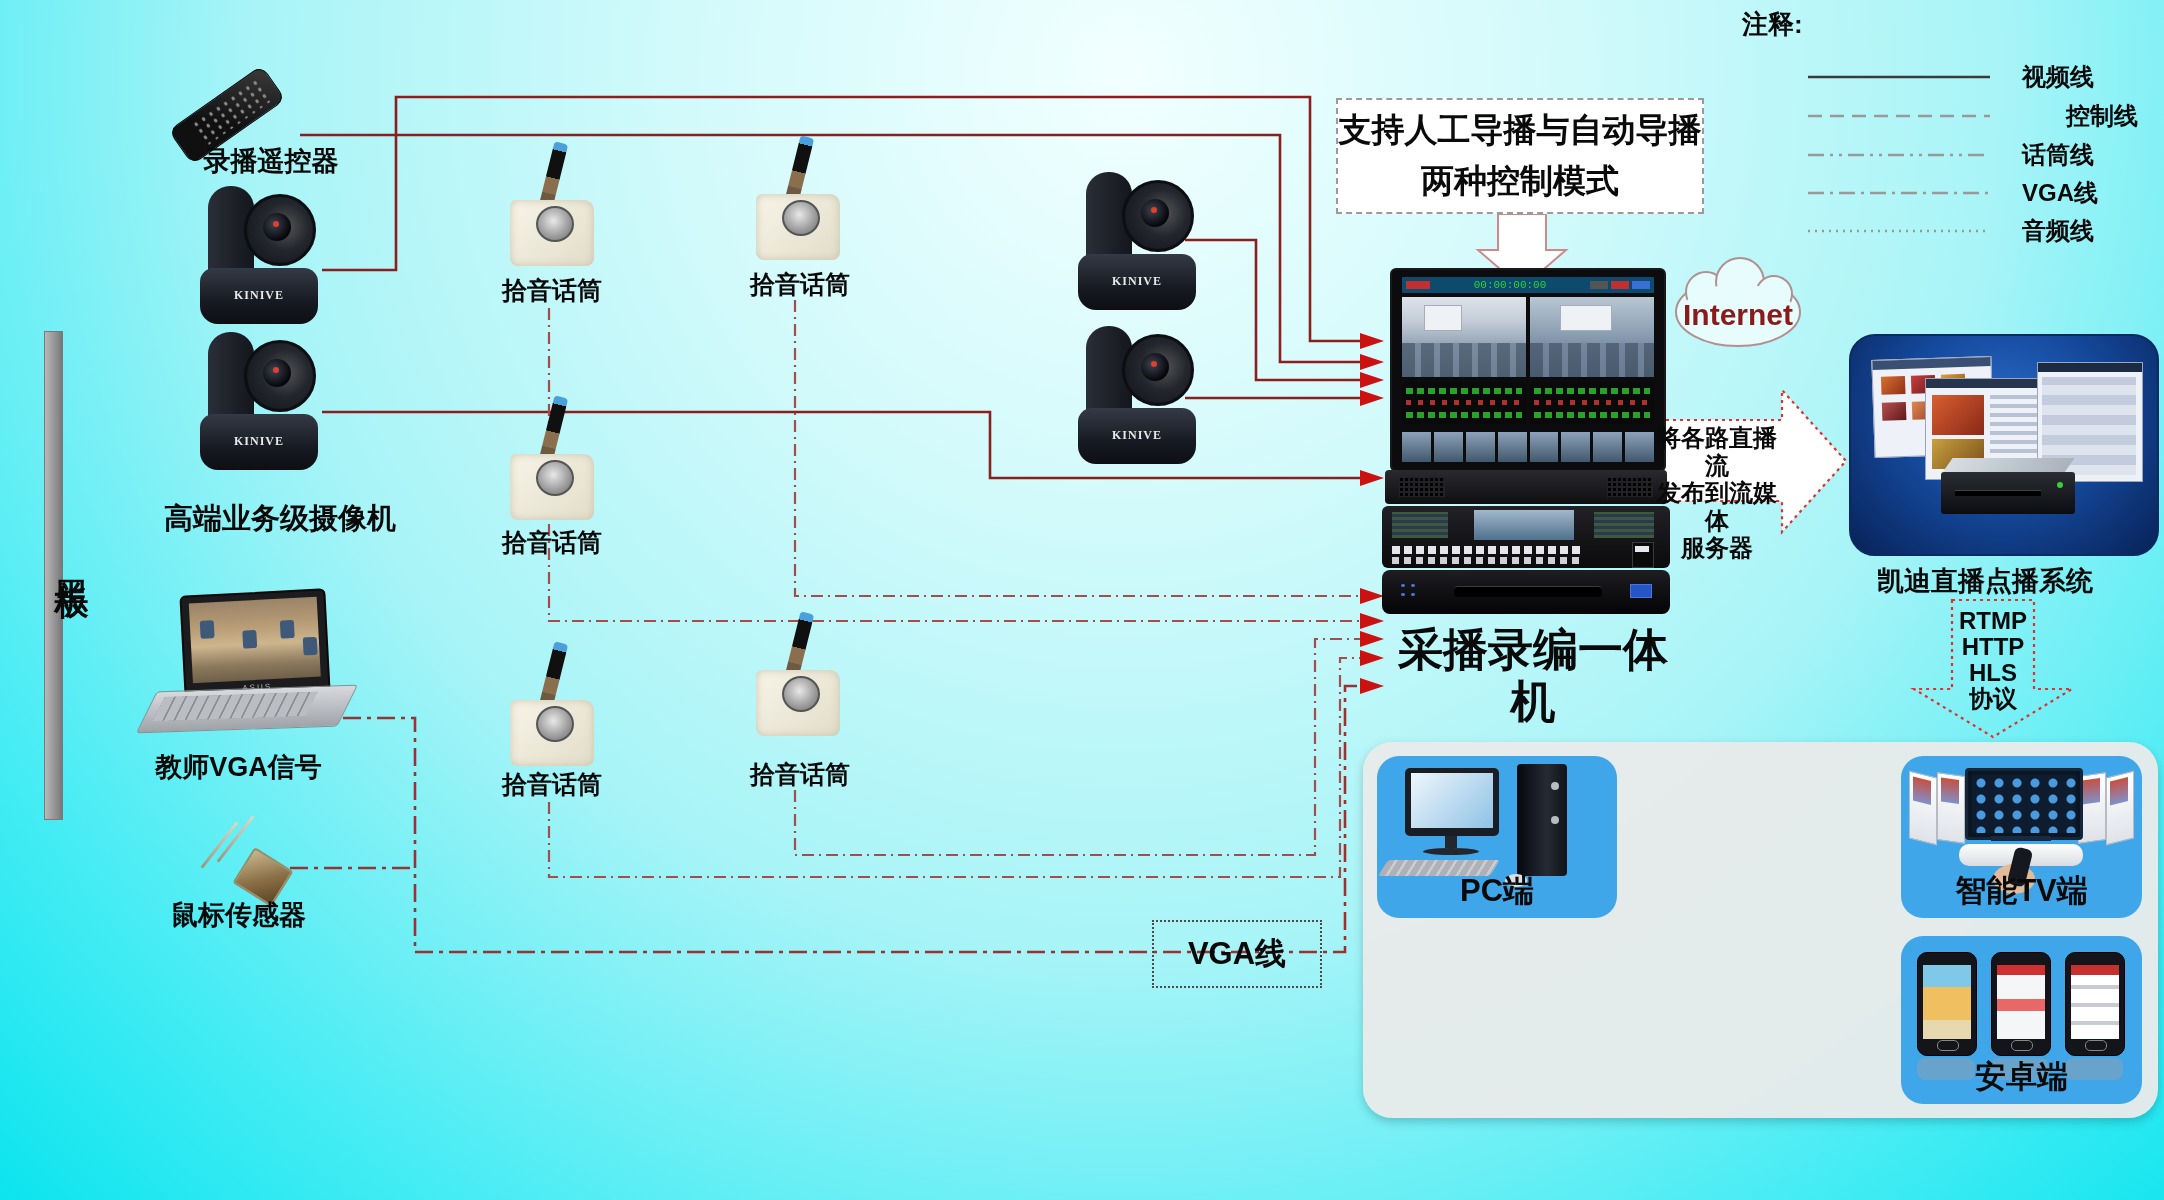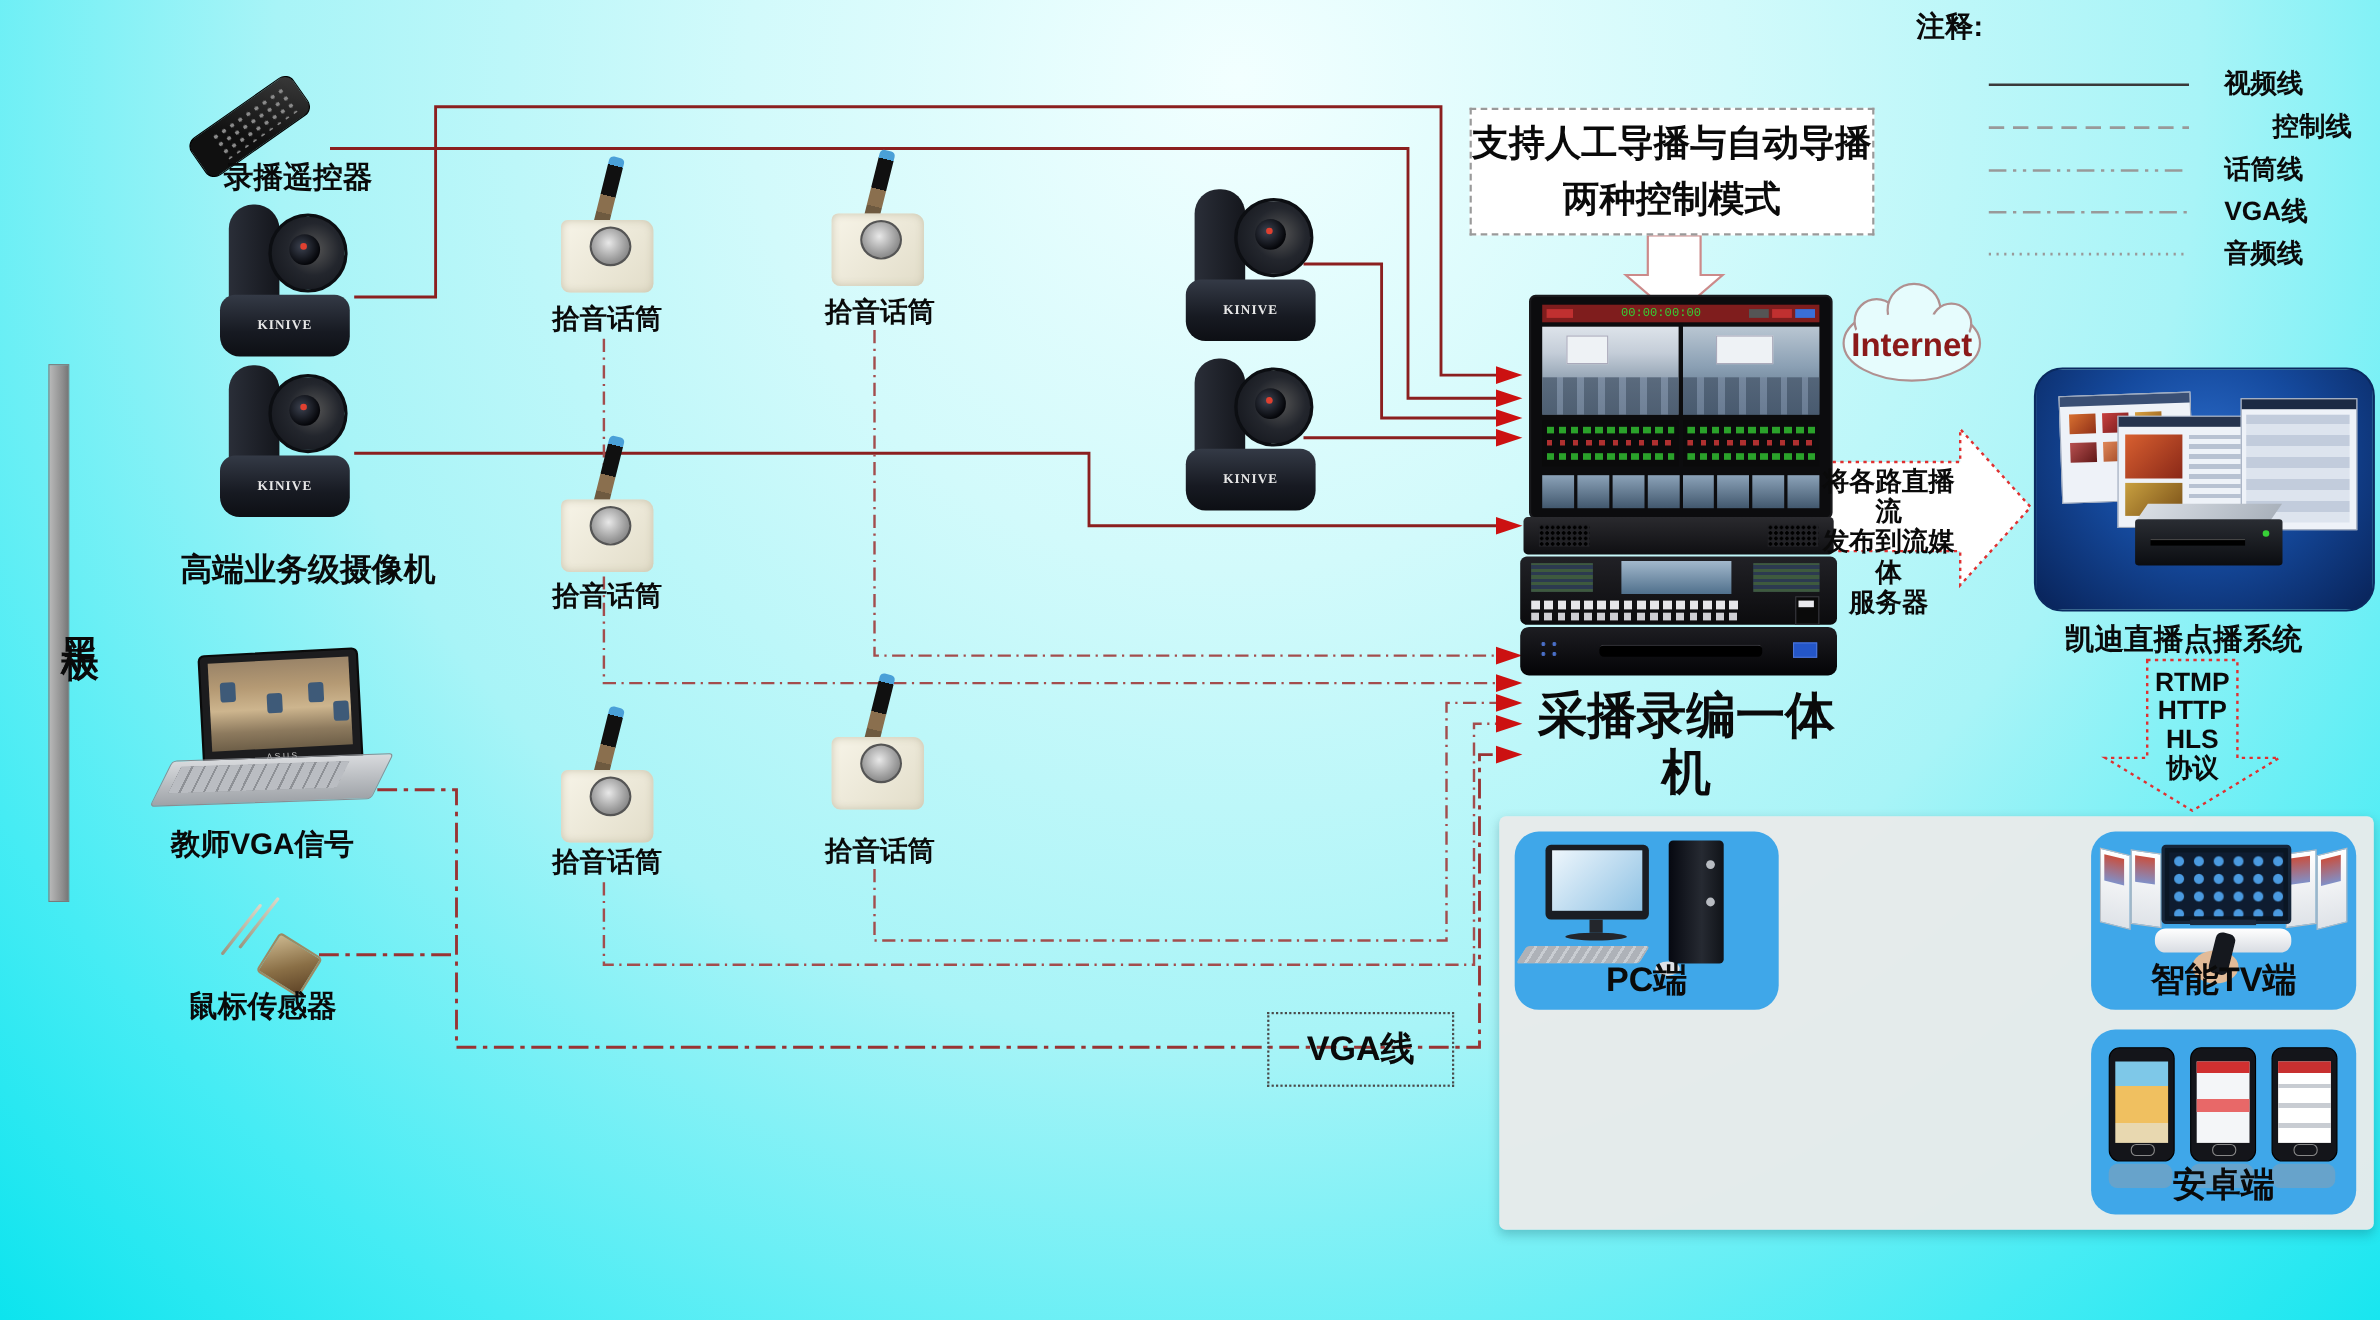--- a/index.html
+++ b/index.html
@@ -69,21 +69,21 @@
   .sensor .p2{left:52px;top:-12px;transform:rotate(38deg);}
 
   
   .mode-box{left:1336px;top:98px;width:364px;height:112px;background:#fff;border:2px dashed #9a9a9a;
     display:flex;flex-direction:column;justify-content:center;gap:6px;}
   .mode-box div{text-align:center;font-size:33px;font-weight:bold;color:#0a0a0a;}
 
   
   .machine{left:1385px;top:268px;width:282px;height:350px;}
   .m-screen{position:absolute;left:5px;top:0;width:272px;height:200px;background:#0c0c0e;border-radius:6px;border:2px solid #19191c;}
-  .m-topbar{position:absolute;left:10px;top:7px;width:252px;height:16px;background:#7f1d1d;display:flex;align-items:center;}
+  .m-topbar{position:absolute;left:10px;top:7px;width:252px;height:16px;background:#0c4a6e;display:flex;align-items:center;}
   .m-topbar .tag{width:24px;height:8px;margin-left:4px;background:#c03030;}
   .m-topbar .tc{flex:1;text-align:center;color:#35d035;font-size:11px;font-family:"Liberation Mono","DejaVu Sans Mono",monospace;}
   .m-topbar .b1{width:18px;height:8px;background:#555;margin-right:3px;}
   .m-topbar .b2{width:18px;height:8px;background:#c03030;margin-right:3px;}
   .m-topbar .b3{width:18px;height:8px;background:#3a6fd8;margin-right:4px;}
   .m-feed{position:absolute;top:27px;width:124px;height:80px;overflow:hidden;}
   .m-feed.f1{left:10px;background:linear-gradient(180deg,#dde3ea 0%,#c4cdd8 30%,#94a4b4 60%,#66788a 100%);}
   .m-feed.f2{left:138px;background:linear-gradient(180deg,#b9c6d2 0%,#8ba0b4 45%,#51677e 100%);}
   .m-feed .proj{position:absolute;left:22px;top:8px;width:36px;height:24px;background:#eef2f5;border:1px solid #aab;}
   .m-feed .desks{position:absolute;left:0;bottom:0;width:100%;height:42%;opacity:.75;
@@ -138,21 +138,21 @@
   .srv .front{position:absolute;left:0;top:14px;width:134px;height:42px;background:linear-gradient(180deg,#2a2d33,#0b0d11);border-radius:3px;}
   .srv .front i{position:absolute;left:14px;top:18px;width:86px;height:5px;background:#000;border-top:1px solid #444;display:block;}
   .srv .led{position:absolute;right:12px;top:10px;width:6px;height:6px;border-radius:50%;background:#37d037;}
   .server-caption{font-size:27px;}
 
   
   .vga-box{left:1152px;top:920px;width:166px;height:64px;border:2px dotted #4a4a4a;
     display:flex;align-items:center;justify-content:center;font-size:31px;font-weight:bold;color:#0a0a0a;}
 
   
-  .panel{left:1363px;top:742px;width:795px;height:376px;background:rgba(232,234,234,0.96);border-radius:6px;
+  .panel{left:1363px;top:742px;width:795px;height:376px;background:rgba(232,234,234,0.96);border-radius:29px;
     box-shadow:0 4px 10px rgba(0,60,70,.25);}
   .tile{position:absolute;background:#3fa7e9;border-radius:22px;overflow:hidden;}
   .tile .cap{position:absolute;left:0;right:0;bottom:6px;text-align:center;font-size:31px;font-weight:bold;color:#0a0a0a;}
   .t-pc{left:14px;top:14px;width:240px;height:162px;}
   .t-pad{left:272px;top:14px;width:242px;height:162px;}
   .t-tv{left:538px;top:14px;width:241px;height:162px;}
   .t-iphone{left:14px;top:194px;width:500px;height:168px;}
   .t-android{left:538px;top:194px;width:241px;height:168px;}
 
   

